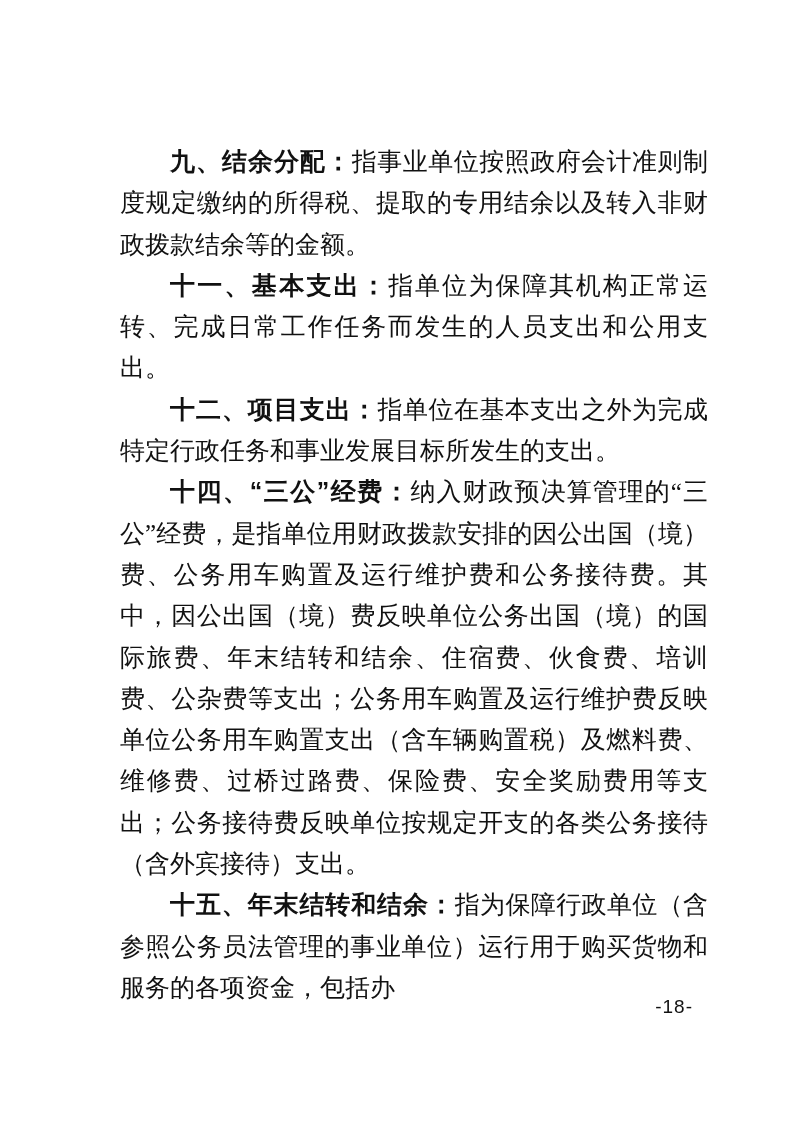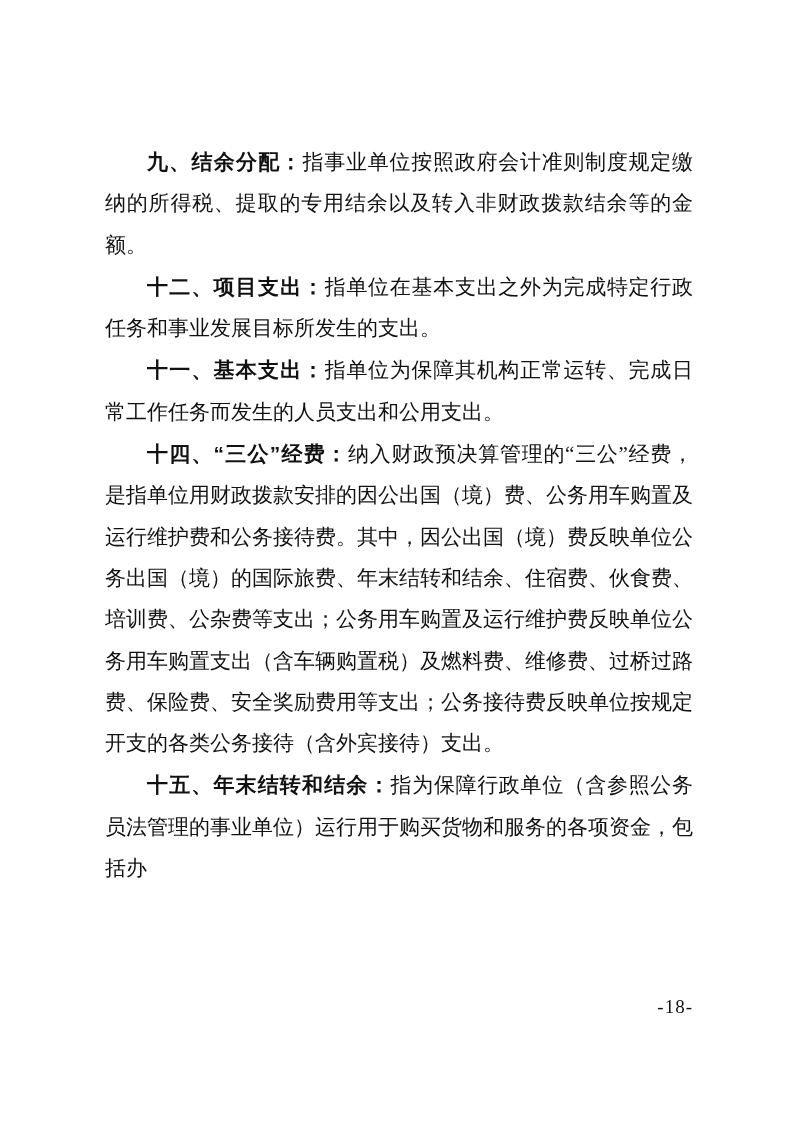--- a/index.html
+++ b/index.html
@@ -11,52 +11,52 @@
     position: relative;
     width: 793px;
     height: 1122px;
     background: #ffffff;
     overflow: hidden;
     font-family: "Liberation Serif", "DejaVu Serif", serif;
     color: #111111;
   }
   .content {
     position: absolute;
-    left: 105px;
+    left: 120px;
     top: 141px;
     width: 588px;
-    font-size: 21px;
+    font-size: 25px;
     line-height: 41.3px;
     text-align: justify;
   }
   .para {
     margin: 0;
     padding: 0;
     text-indent: 2em;
   }
   .lead {
     font-weight: bold;
     font-family: "Liberation Sans", "DejaVu Sans", sans-serif;
     letter-spacing: 0.5px;
   }
   .page-number {
     position: absolute;
     right: 100px;
     bottom: 104px;
     font-size: 19px;
-    font-family: Liberation Serif, serif;
+    font-family: Liberation Sans, sans-serif;
     color: #111111;
     letter-spacing: 1px;
   }
 </style>
 </head>
 <body>
 
 <div class="page">
   <div class="content">
       <p class="para"><span class="lead">九、结余分配：</span><span>指事业单位按照政府会计准则制度规定缴纳的所得税、提取的专用结余以及转入非财政拨款结余等的金额。</span></p>
+      <p class="para"><span class="lead">十一、基本支出：</span><span>指单位为保障其机构正常运转、完成日常工作任务而发生的人员支出和公用支出。</span></p>
       <p class="para"><span class="lead">十二、项目支出：</span><span>指单位在基本支出之外为完成特定行政任务和事业发展目标所发生的支出。</span></p>
-      <p class="para"><span class="lead">十一、基本支出：</span><span>指单位为保障其机构正常运转、完成日常工作任务而发生的人员支出和公用支出。</span></p>
       <p class="para"><span class="lead">十四、“三公”经费：</span><span>纳入财政预决算管理的“三公”经费，是指单位用财政拨款安排的因公出国（境）费、公务用车购置及运行维护费和公务接待费。其中，因公出国（境）费反映单位公务出国（境）的国际旅费、年末结转和结余、住宿费、伙食费、培训费、公杂费等支出；公务用车购置及运行维护费反映单位公务用车购置支出（含车辆购置税）及燃料费、维修费、过桥过路费、保险费、安全奖励费用等支出；公务接待费反映单位按规定开支的各类公务接待（含外宾接待）支出。</span></p>
       <p class="para"><span class="lead">十五、年末结转和结余：</span><span>指为保障行政单位（含参照公务员法管理的事业单位）运行用于购买货物和服务的各项资金，包括办</span></p>
     </div>
   <div class="page-number">-18-</div>
 </div>
 
 </body></html>

